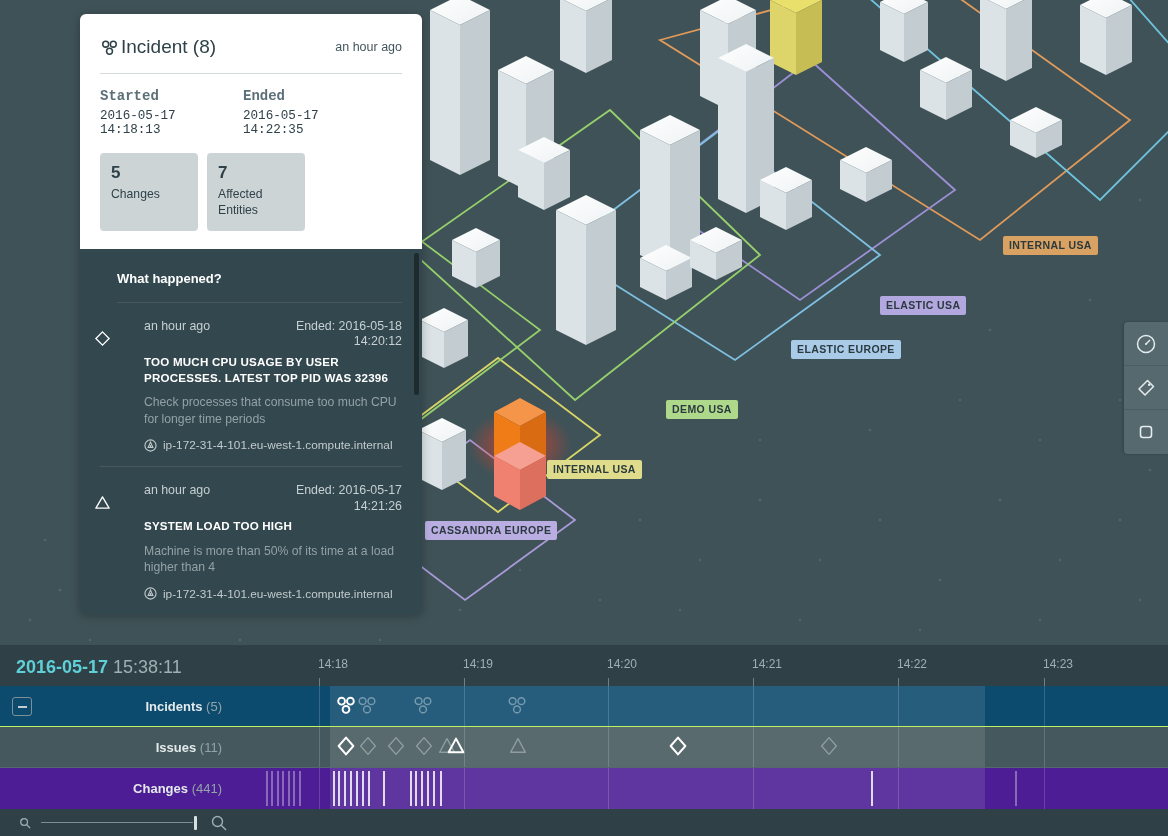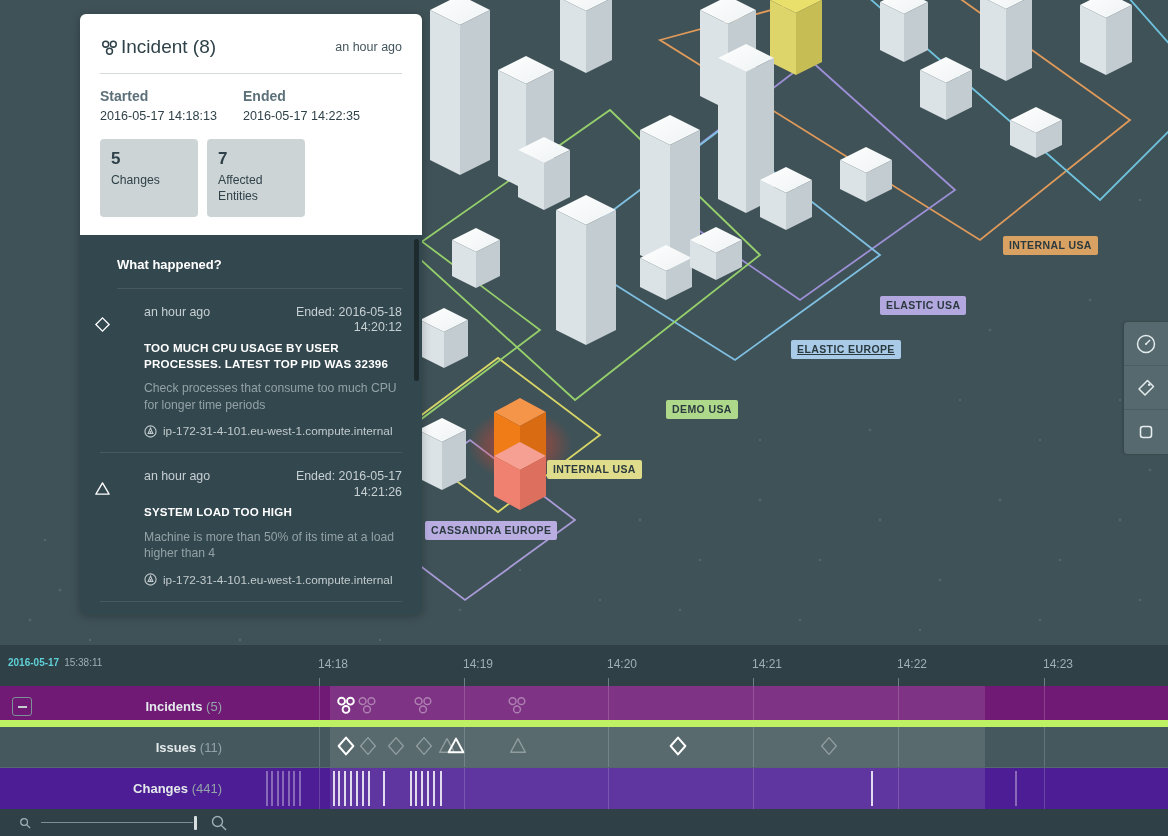--- a/index.html
+++ b/index.html
@@ -48,21 +48,21 @@
     box-shadow: 0 2px 10px rgba(0,0,0,.25);
     display: flex; flex-direction: column;
   }
   #panel-head { background: #ffffff; padding: 22px 20px 18px 20px; flex: none; }
   .head-row { display: flex; align-items: center; justify-content: space-between; }
   .head-title { display: flex; align-items: center; gap: 2px; }
   .head-title .ttl { font-size: 19px; color: #2f4249; }
   .head-ago { font-size: 12.5px; color: #43555c; }
   #panel-head hr { border: none; border-top: 1px solid #d5dbdd; margin: 15px 0 14px 0; }
 
-  .times { display: flex; }
+  .times { display: flex; font-family: Liberation Mono, monospace; }
   .time-col { width: 143px; }
   .time-col .lbl { font-size: 14px; font-weight: bold; color: #5b7079; margin-bottom: 5px; }
   .time-col .val { font-size: 12.6px; color: #2f4249; }
 
   .stats { display: flex; gap: 9px; margin-top: 16px; }
   .stat {
     background: #cdd4d6; border-radius: 4px; padding: 10px 10px 12px 11px;
     width: 98px; min-height: 72px;
   }
   .stat .big { font-size: 17px; font-weight: bold; color: #2f4249; }
@@ -90,28 +90,28 @@
   .ev-host { font-size: 11.8px; color: #c2cbcd; padding-left: 27px; margin-top: 11px; display: flex; align-items: center; gap: 6px; }
 
   #panel-scroll {
     position: absolute; right: 3px; top: 4px; width: 5px; height: 142px;
     background: #1d2a2e; border-radius: 3px; cursor: pointer;
   }
 
   
   #timeline { position: absolute; left: 0; top: 645px; width: 1168px; height: 191px; background: #3f5257; }
   #tl-header { height: 41px; background: #2f4146; position: relative; }
-  #tl-clock { position: absolute; left: 8px; top: 12px; font-size: 10px; }
+  #tl-clock { position: absolute; left: 16px; top: 12px; font-size: 18px; }
   #tl-clock .d { color: #5fd0d8; font-weight: bold; }
   #tl-clock .t { color: #9fb0b4; margin-left: 5px; }
   .tick-label { position: absolute; top: 12px; font-size: 12px; color: #9fb0b4; }
   .tick-mark { position: absolute; top: 33px; width: 1px; height: 8px; background: #6d8085; }
 
   .tl-row { position: relative; height: 41px; }
-  #row-incidents { background: #701a75; border-bottom: 7px solid #bef264; }
+  #row-incidents { background: #0c4a6e; border-bottom: 1px solid #bef264; }
   #row-issues { background: #44585d; border-bottom: 1px solid #55686d; }
   #row-changes { background: #4c1d95; }
   .row-label { position: absolute; right: 946px; top: 13px; font-size: 13px; color: #e4eaeb; font-weight: bold; white-space: nowrap; }
   .row-label .cnt { color: #93a4a8; font-weight: normal; }
   #collapse-btn {
     position: absolute; left: 12px; top: 11px; width: 20px; height: 19px;
     border: 1px solid #7d9095; border-radius: 3px; cursor: pointer;
     display: flex; align-items: center; justify-content: center;
   }
   #collapse-btn i { display: block; width: 9px; height: 2px; background: #c3cdcf; }
@@ -319,21 +319,21 @@
         <polygon points="494,456 520,470 520,442 494,428" fill="none"></polygon>
         <polygon points="494,456 520,470 520,445 494,431" fill="none"></polygon>
         <polygon points="494,456 520,470 520,470 494,456" fill="none"></polygon>
         <polygon points="494,456 520,470 520,510 494,496" fill="#f08070"></polygon>
         <polygon points="546,456 520,470 520,510 546,496" fill="#dd6f5f"></polygon>
       </g>
     </svg>
 
   <div class="zone-label" style="left: 1003px; top: 236px; background: rgb(217, 162, 99);">INTERNAL USA</div>
       <div class="zone-label" style="left: 880px; top: 296px; background: rgb(179, 167, 223);">ELASTIC USA</div>
-      <div class="zone-label" style="left: 791px; top: 340px; background: rgb(169, 203, 232); text-decoration: underline;">ELASTIC EUROPE</div>
+      <div class="zone-label" style="left: 791px; top: 340px; background: rgb(169, 203, 232);">ELASTIC EUROPE</div>
       <div class="zone-label" style="left: 666px; top: 400px; background: rgb(174, 217, 139);">DEMO USA</div>
       <div class="zone-label" style="left: 547px; top: 460px; background: rgb(223, 221, 140);">INTERNAL USA</div>
       <div class="zone-label" style="left: 425px; top: 521px; background: rgb(185, 173, 226);">CASSANDRA EUROPE</div>
     </div>
 
   <div id="right-toolbar">
     <div class="tool-btn">
       <svg width="22" height="22" viewBox="0 0 22 22">
         <circle cx="11" cy="11" r="8.5" fill="none" stroke="#e4eced" stroke-width="1.5"></circle>
         <line x1="11" y1="11" x2="15" y2="7" stroke="#e4eced" stroke-width="1.5"></line>

